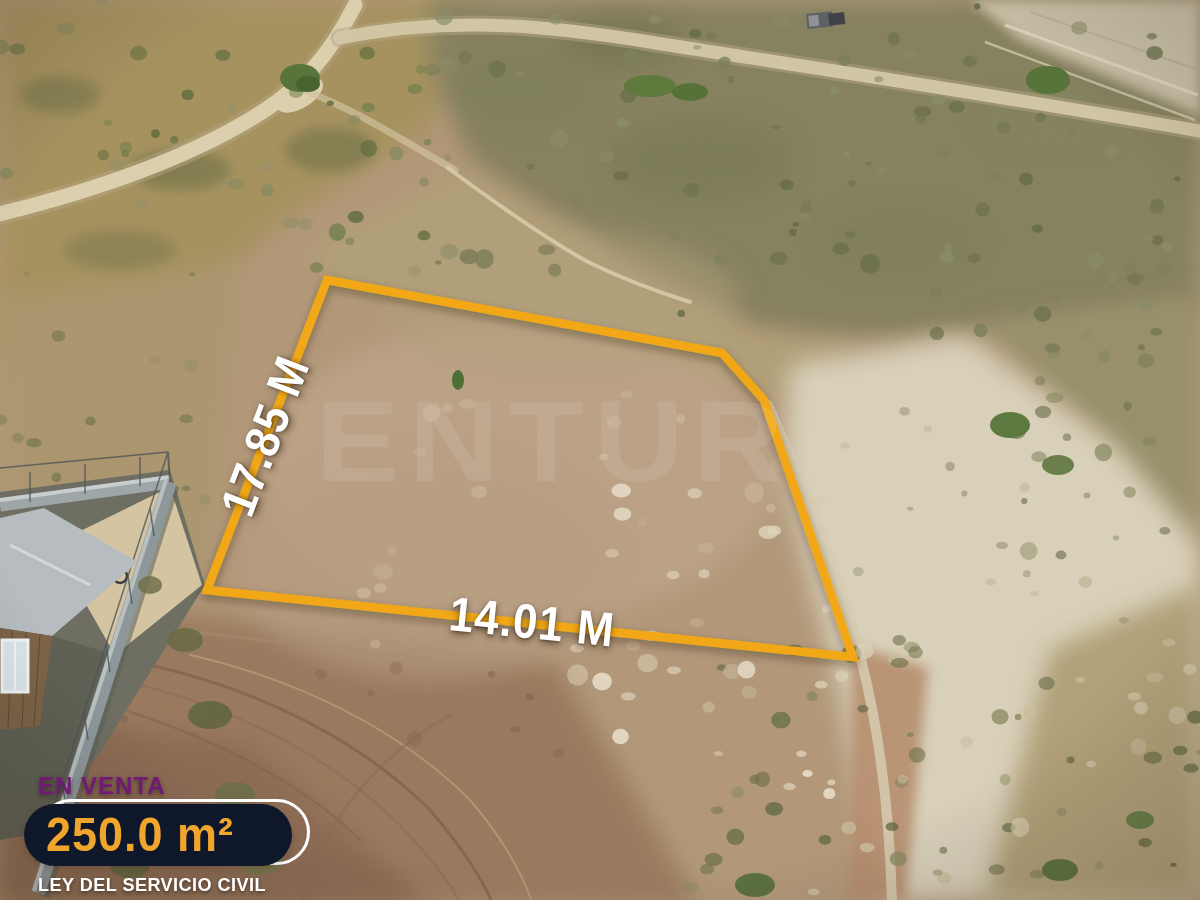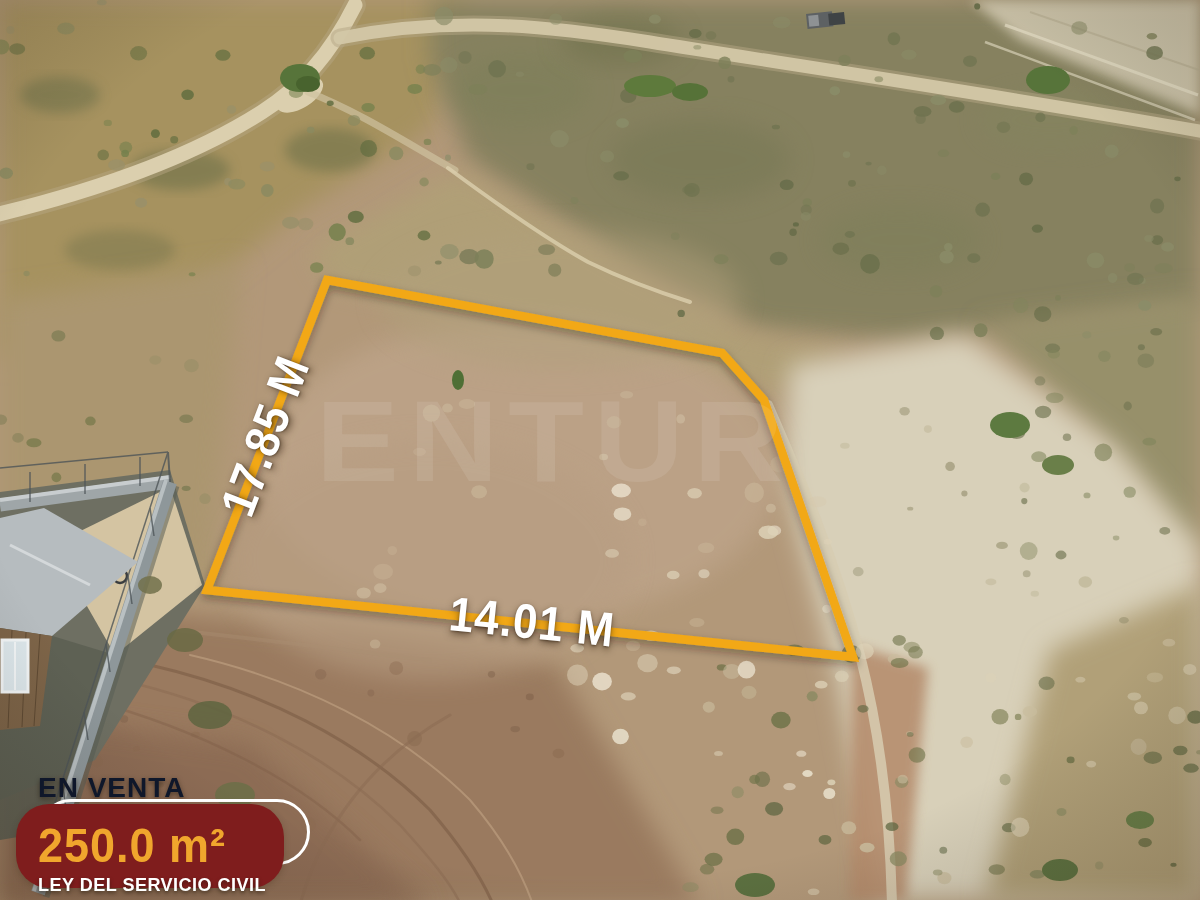--- a/index.html
+++ b/index.html
@@ -16,30 +16,30 @@
   }
   #dim-left{left:265px;top:436px;transform:translate(-50%,-50%) rotate(-69deg) scaleY(1.1);}
   #dim-bottom{left:532px;top:622px;transform:translate(-50%,-50%) rotate(5.8deg) scaleY(1.1);}
   #watermark{
     position:absolute;left:316px;top:376px;font-size:124px;font-weight:700;
     letter-spacing:10px;color:rgba(255,255,255,.095);white-space:nowrap;
     transform:scaleY(.92);transform-origin:left top;
   }
   
   #status{
-    position:absolute;left:38px;top:772px;font-size:28px;font-weight:800;
-    letter-spacing:1px;color:#0f172a;text-shadow:0 2px 5px rgba(30,20,10,.55);
+    position:absolute;left:38px;top:772px;font-size:24px;font-weight:800;
+    letter-spacing:1px;color:#701a75;text-shadow:0 2px 5px rgba(30,20,10,.55);
   }
   #ring{
     position:absolute;left:38px;top:799px;width:266px;height:60px;
     border:3px solid #fff;border-radius:33px;z-index:1;
   }
   #pill{
-    position:absolute;left:16px;top:804px;width:268px;height:84px;
-    background:#7f1d1d;border-radius:33px;z-index:2;display:flex;align-items:center;
+    position:absolute;left:24px;top:804px;width:268px;height:62px;
+    background:#0f172a;border-radius:33px;z-index:2;display:flex;align-items:center;
     box-shadow:0 2px 6px rgba(60,40,20,.25);
   }
   #area{
     padding-left:22px;font-size:45px;font-weight:800;color:#F0A62D;
     letter-spacing:1px;transform:scaleY(1.05);
   }
   #law{
     position:absolute;left:38px;top:874px;font-size:19px;font-weight:800;
     letter-spacing:.5px;color:#fff;text-shadow:0 2px 4px rgba(30,20,10,.55);
     transform:scaleX(.95);transform-origin:left;white-space:nowrap;z-index:3;

